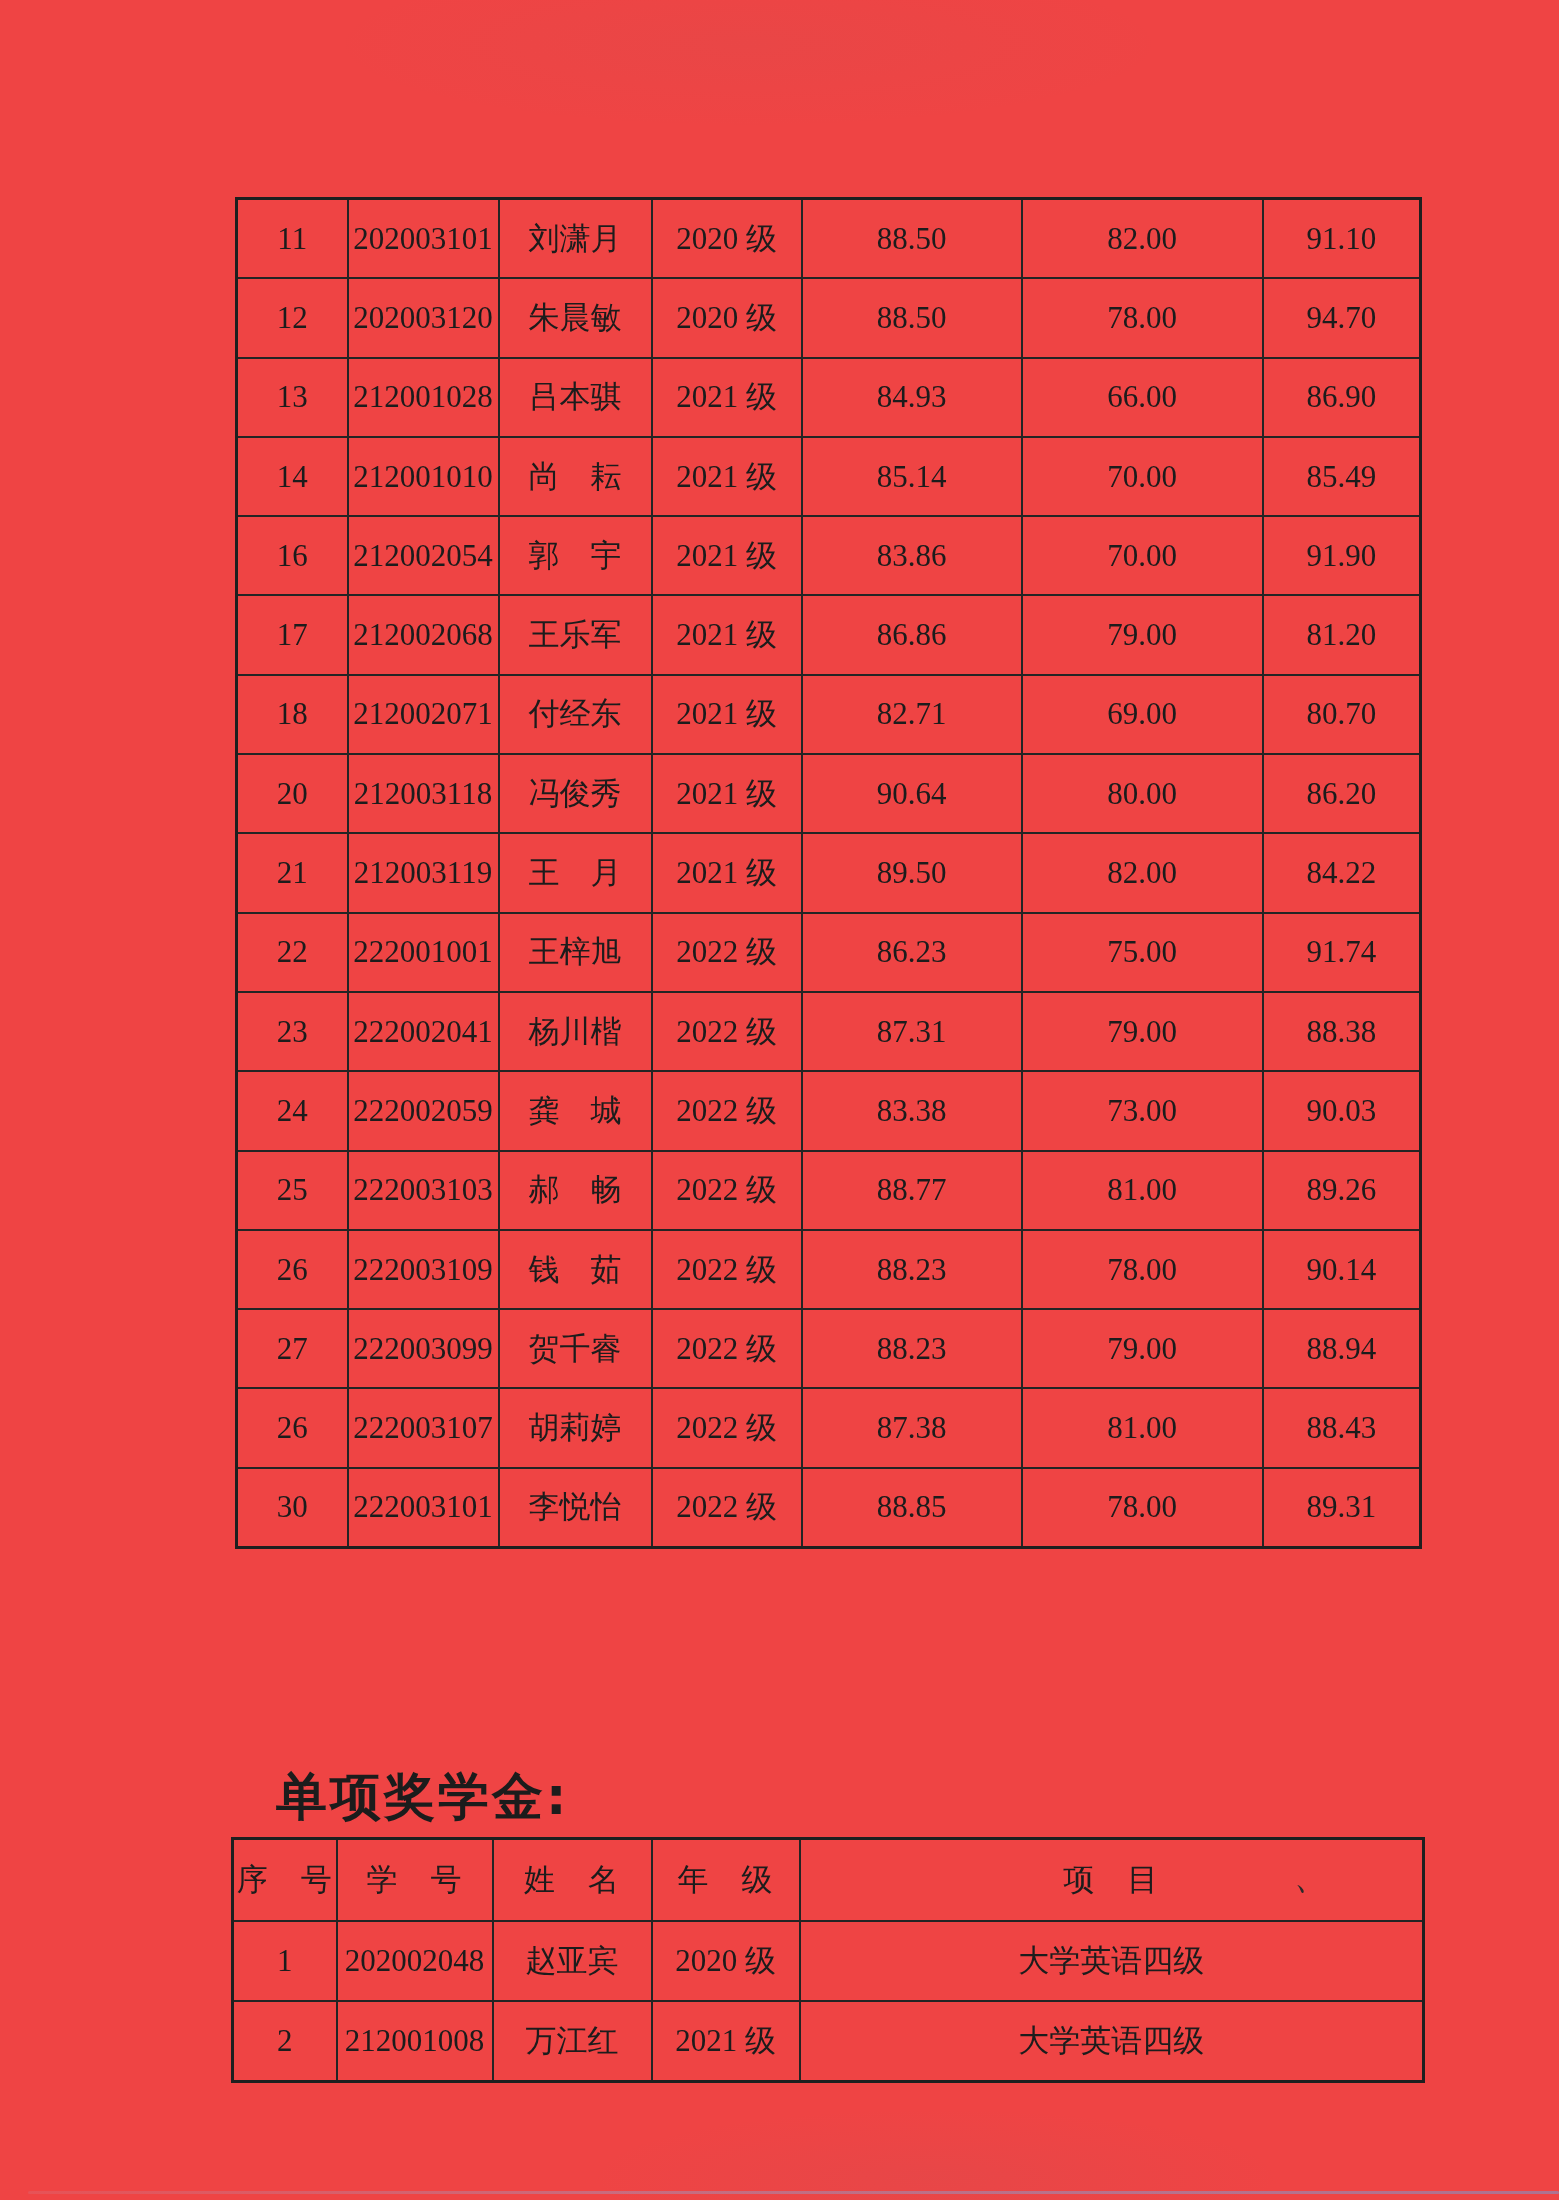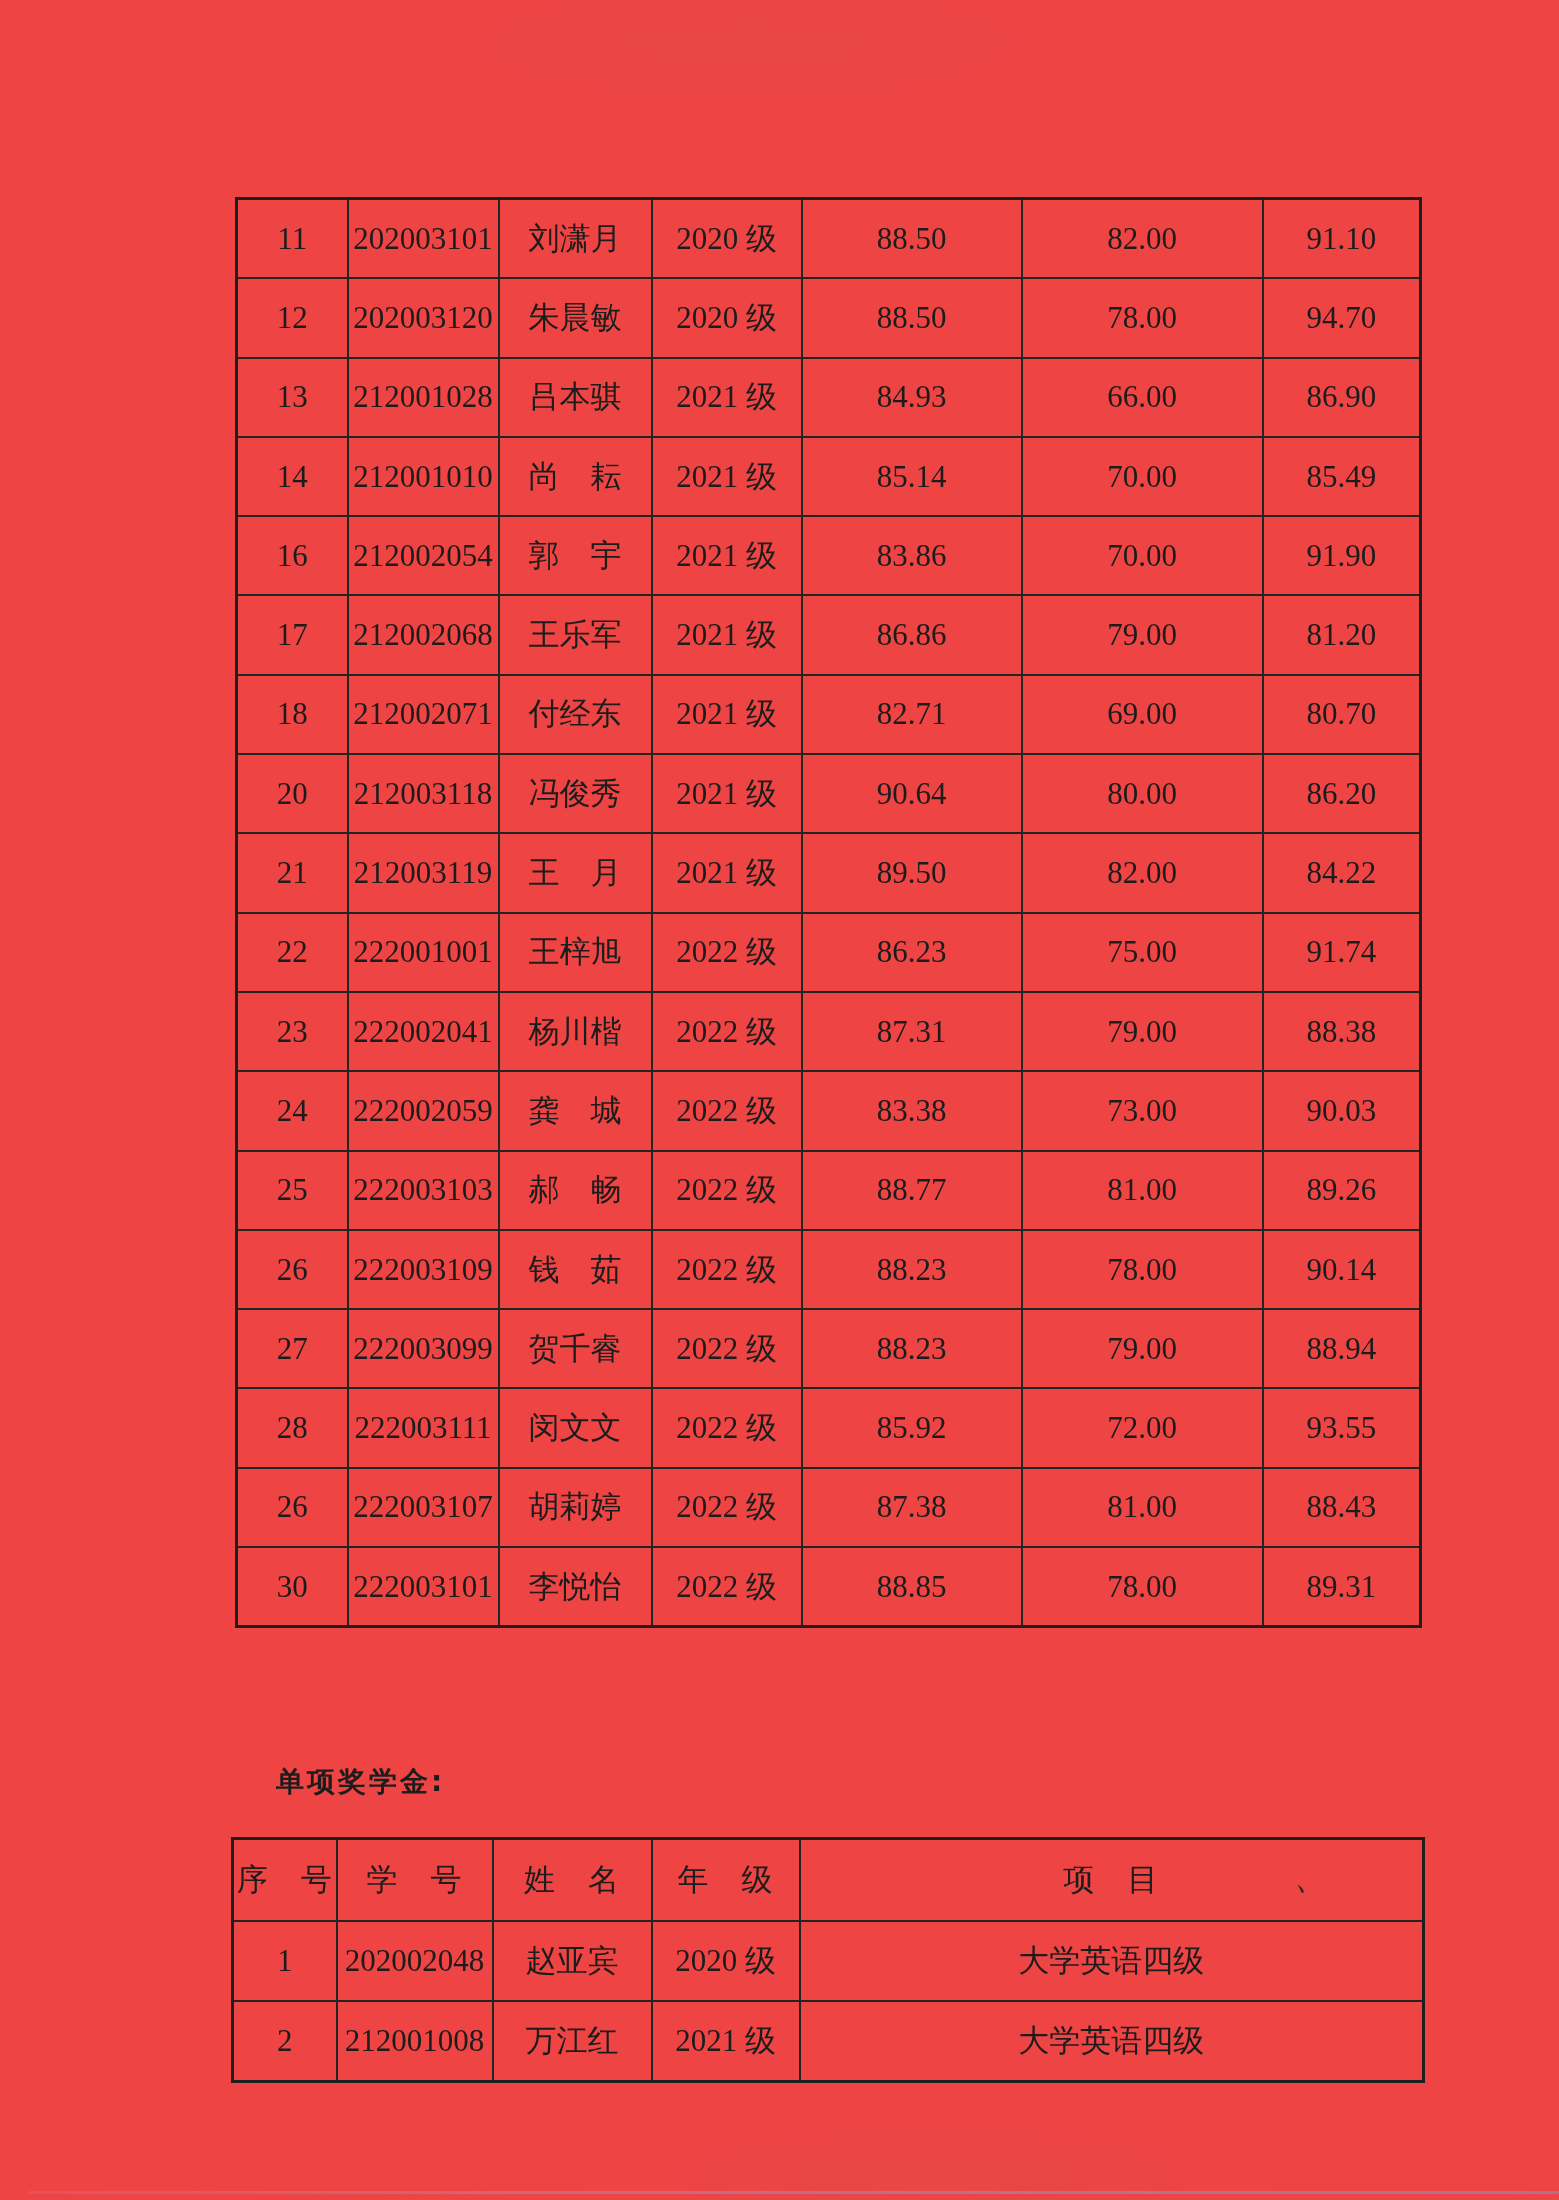--- a/index.html
+++ b/index.html
@@ -25,21 +25,21 @@
     font-size:31px;font-weight:normal;
     padding:0;overflow:hidden;white-space:nowrap;
   }
   .t1{left:235px;top:197px;width:1184px;border:3px solid #1f1f1f;}
   .t1 td{height:77.3px;}
   .t2{left:231px;top:1837px;width:1191px;border:3px solid #1f1f1f;}
   .t2 th{height:80px;position:relative;letter-spacing:1px;}
   .t2 td{height:78px;}
   .heading{
     position:absolute;left:276px;top:1763px;
-    font-size:28px;font-weight:bold;letter-spacing:3px;
+    font-size:51px;font-weight:bold;letter-spacing:3px;
     font-family:"DejaVu Sans","Liberation Sans",sans-serif;
   }
   .stray{
     position:absolute;right:90px;top:14px;
     font-size:36px;color:#2a2a2a;transform:rotate(8deg);
   }
   .scan-line{
     position:absolute;left:28px;top:2191px;height:3px;width:1531px;
     background:linear-gradient(to right,
       rgba(175,185,215,0.12),
@@ -192,29 +192,20 @@
           <td>90.14</td>
         </tr>
         <tr>
           <td>27</td>
           <td>222003099</td>
           <td>贺千睿</td>
           <td>2022 级</td>
           <td>88.23</td>
           <td>79.00</td>
           <td>88.94</td>
-        </tr>
-        <tr>
-          <td>28</td>
-          <td>222003111</td>
-          <td>闵文文</td>
-          <td>2022 级</td>
-          <td>85.92</td>
-          <td>72.00</td>
-          <td>93.55</td>
         </tr>
         <tr>
           <td>26</td>
           <td>222003107</td>
           <td>胡莉婷</td>
           <td>2022 级</td>
           <td>87.38</td>
           <td>81.00</td>
           <td>88.43</td>
         </tr>

